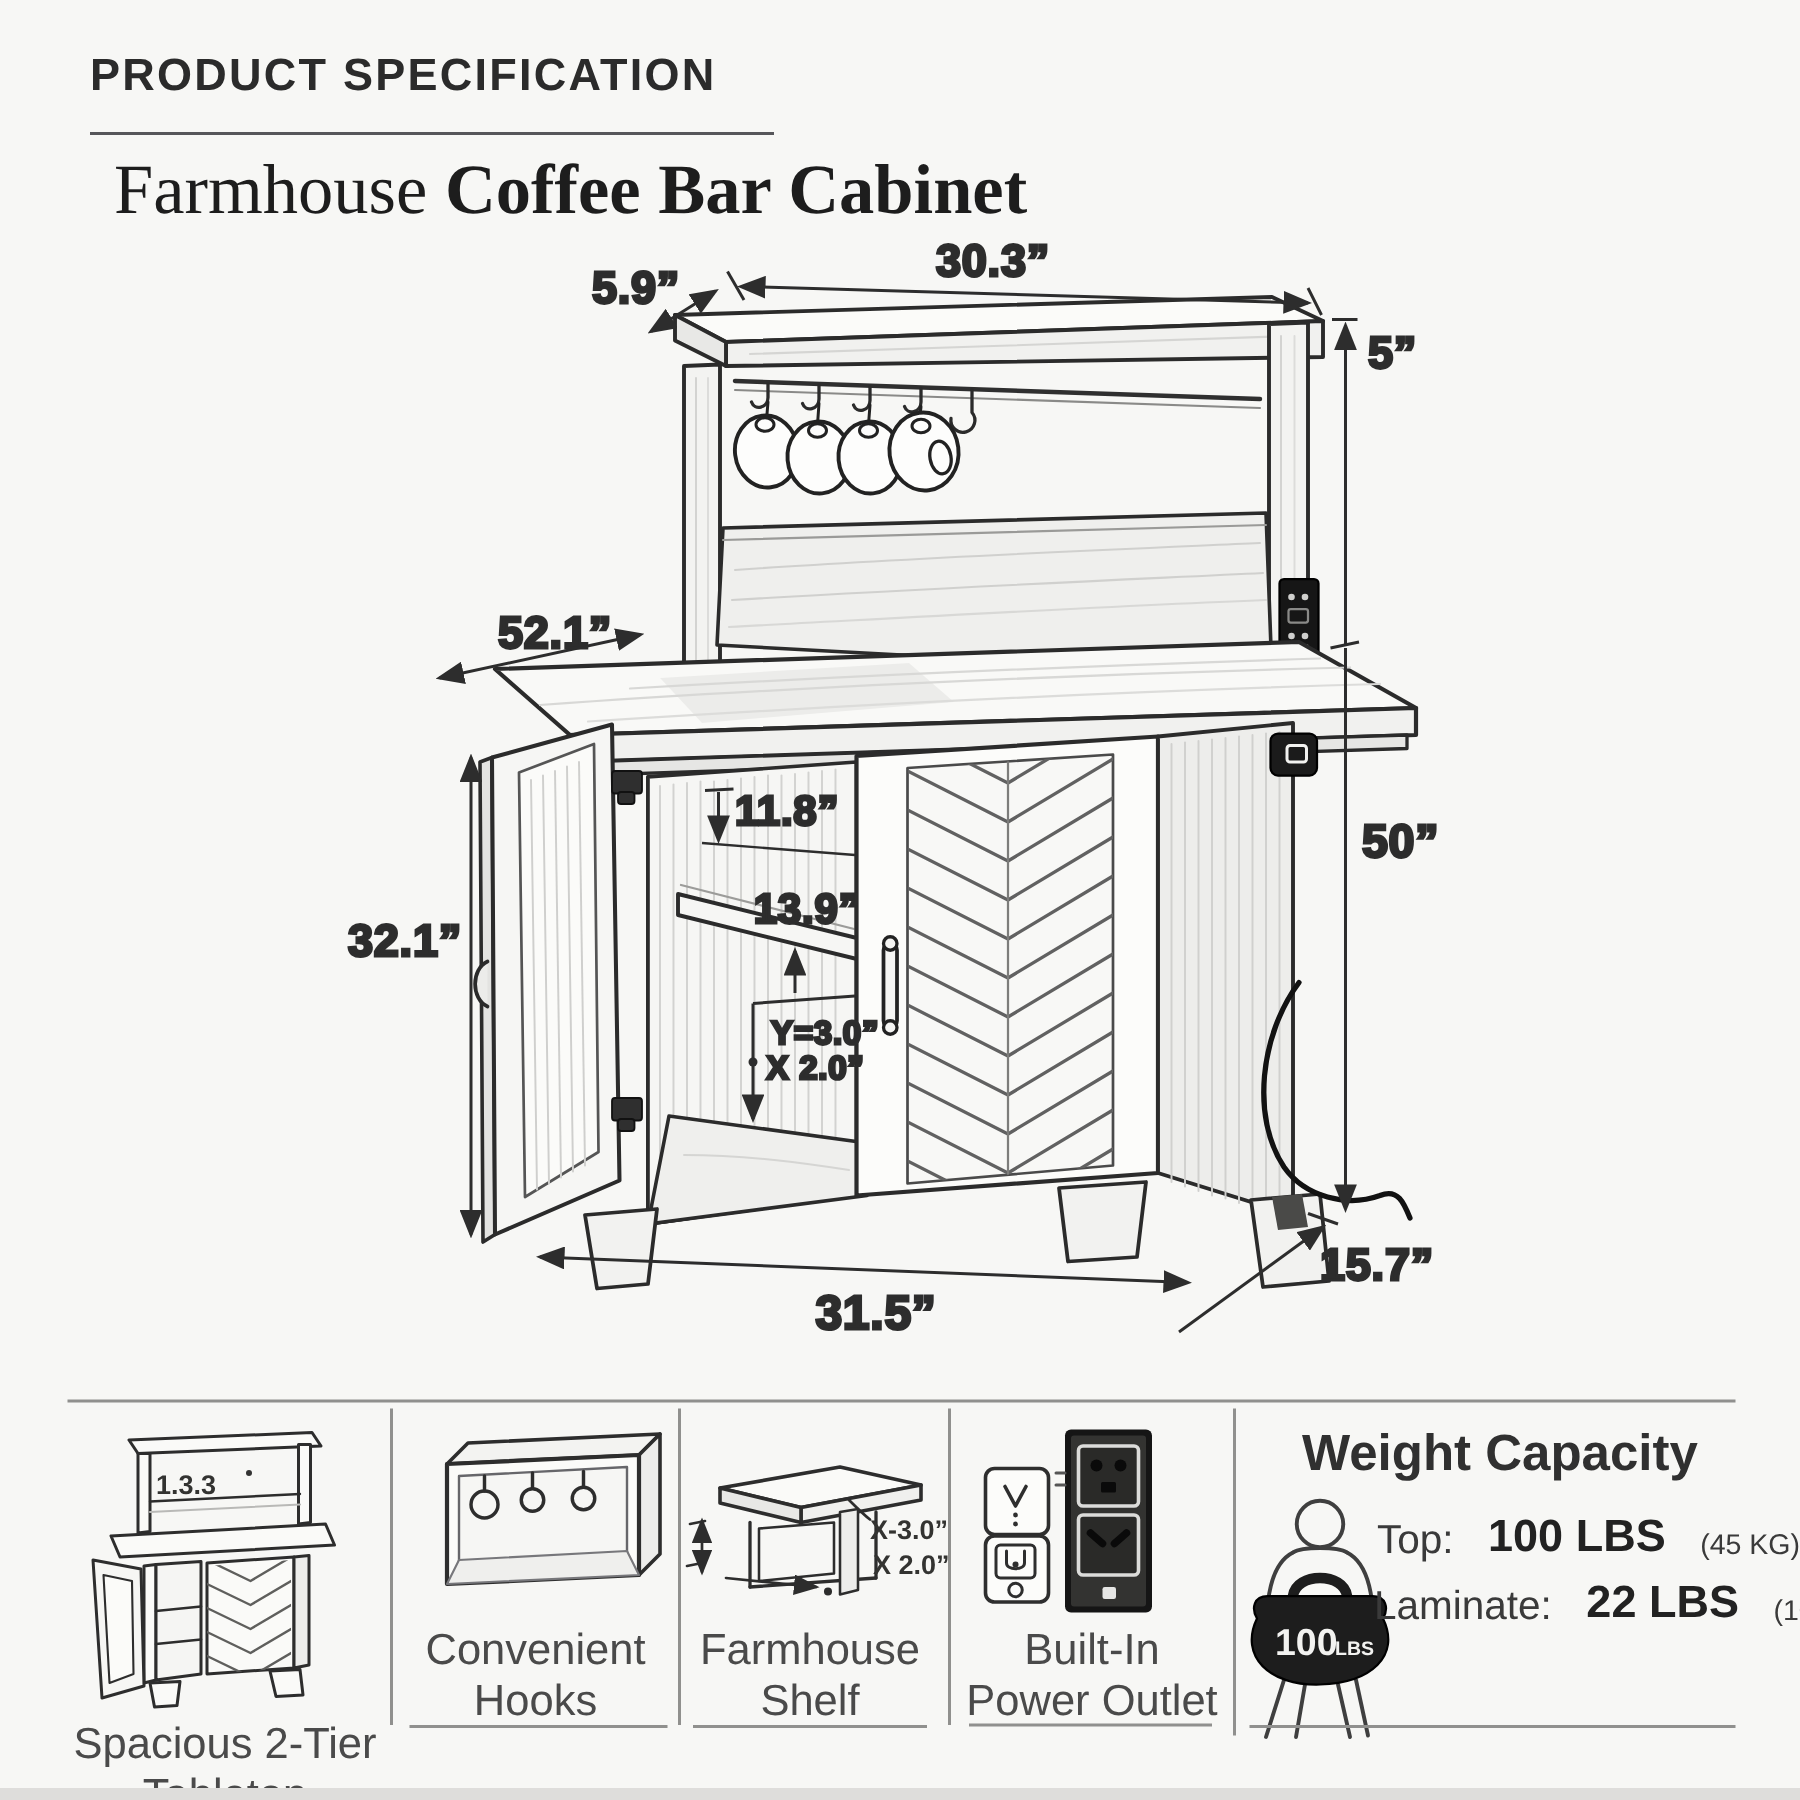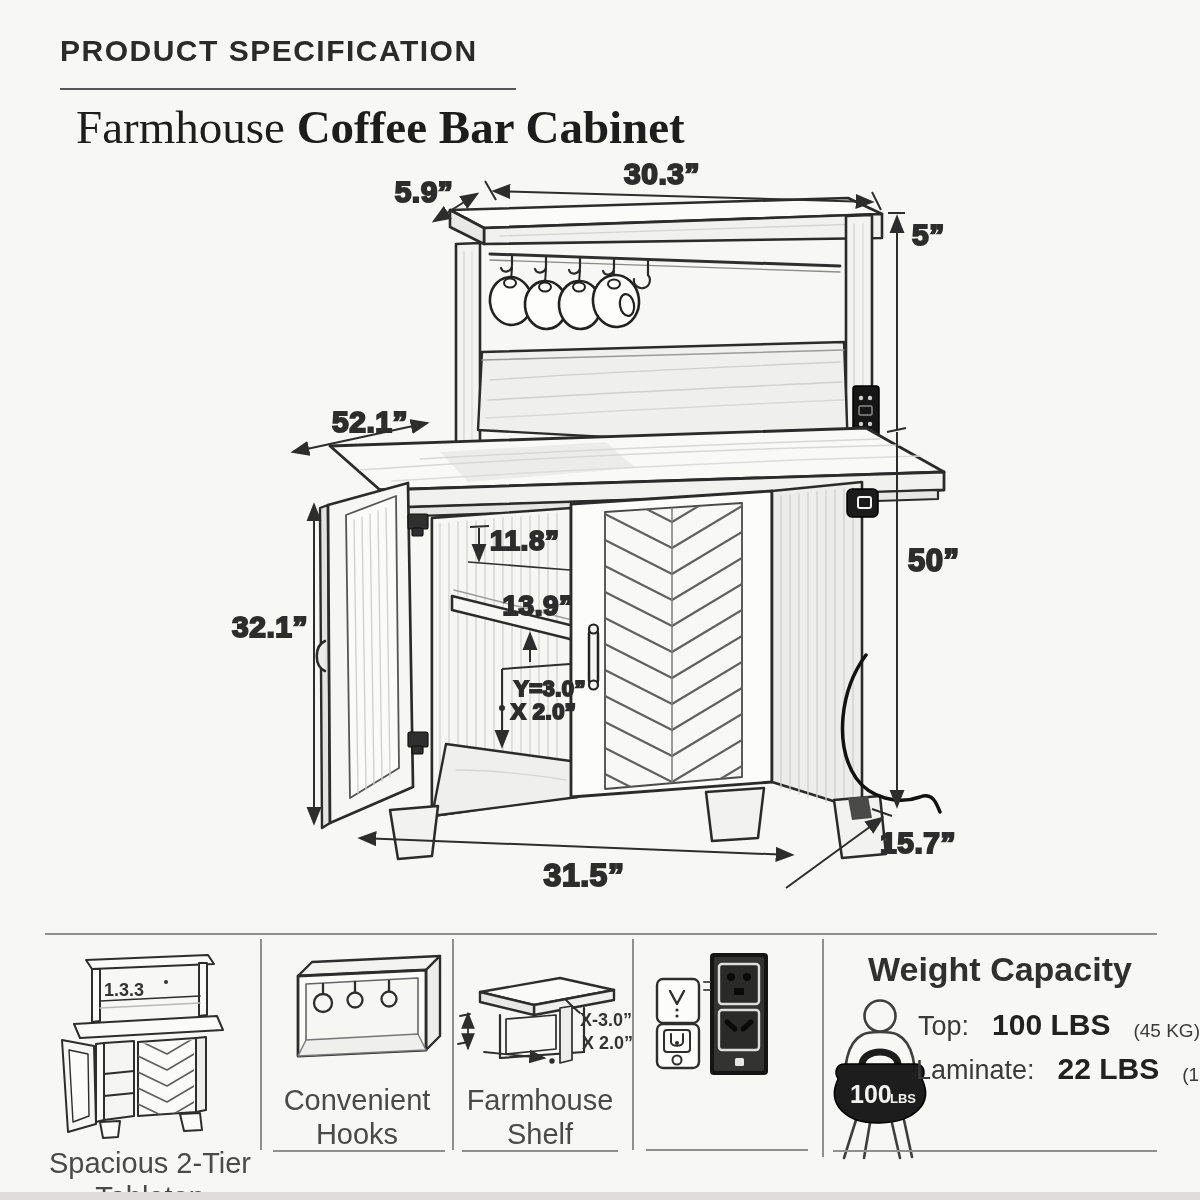--- a/index.html
+++ b/index.html
@@ -411,20 +411,24 @@
     <div>Tabletop</div>
   </div>
   <div class="feature-label" style="left:265px;top:1083px;width:184px">
     <div>Convenient</div>
     <div>Hooks</div>
   </div>
   <div class="feature-label" style="left:452px;top:1083px;width:176px">
     <div>Farmhouse</div>
     <div>Shelf</div>
   </div>
+  <div class="feature-label" style="left:636px;top:1083px;width:184px">
+    <div>Built-In</div>
+    <div>Power Outlet</div>
+  </div>
 
   <div class="wc-title">Weight Capacity</div>
   <div class="wc-row" style="left:918px;top:1008px">
     <span>Top:</span>
     <span class="val">100 LBS</span>
     <span class="unit">(45 KG)</span>
   </div>
   <div class="wc-row" style="left:916px;top:1052px">
     <span>Laminate:</span>
     <span class="val">22 LBS</span>

